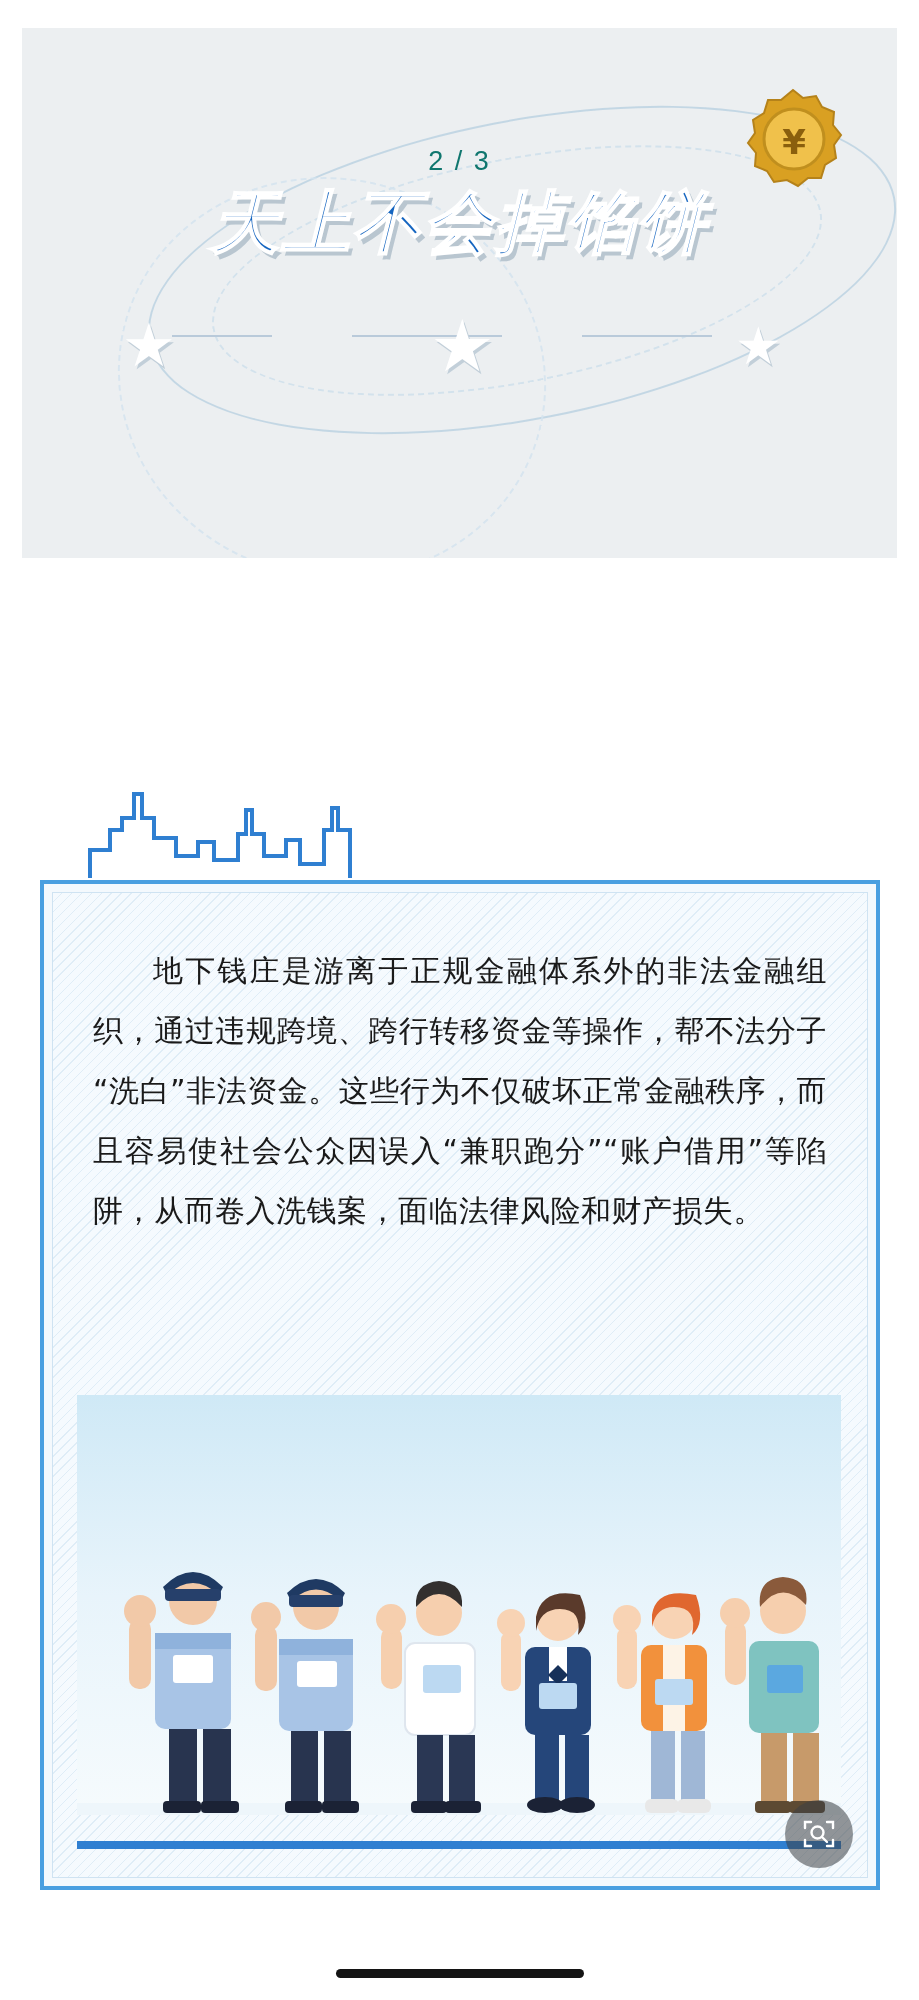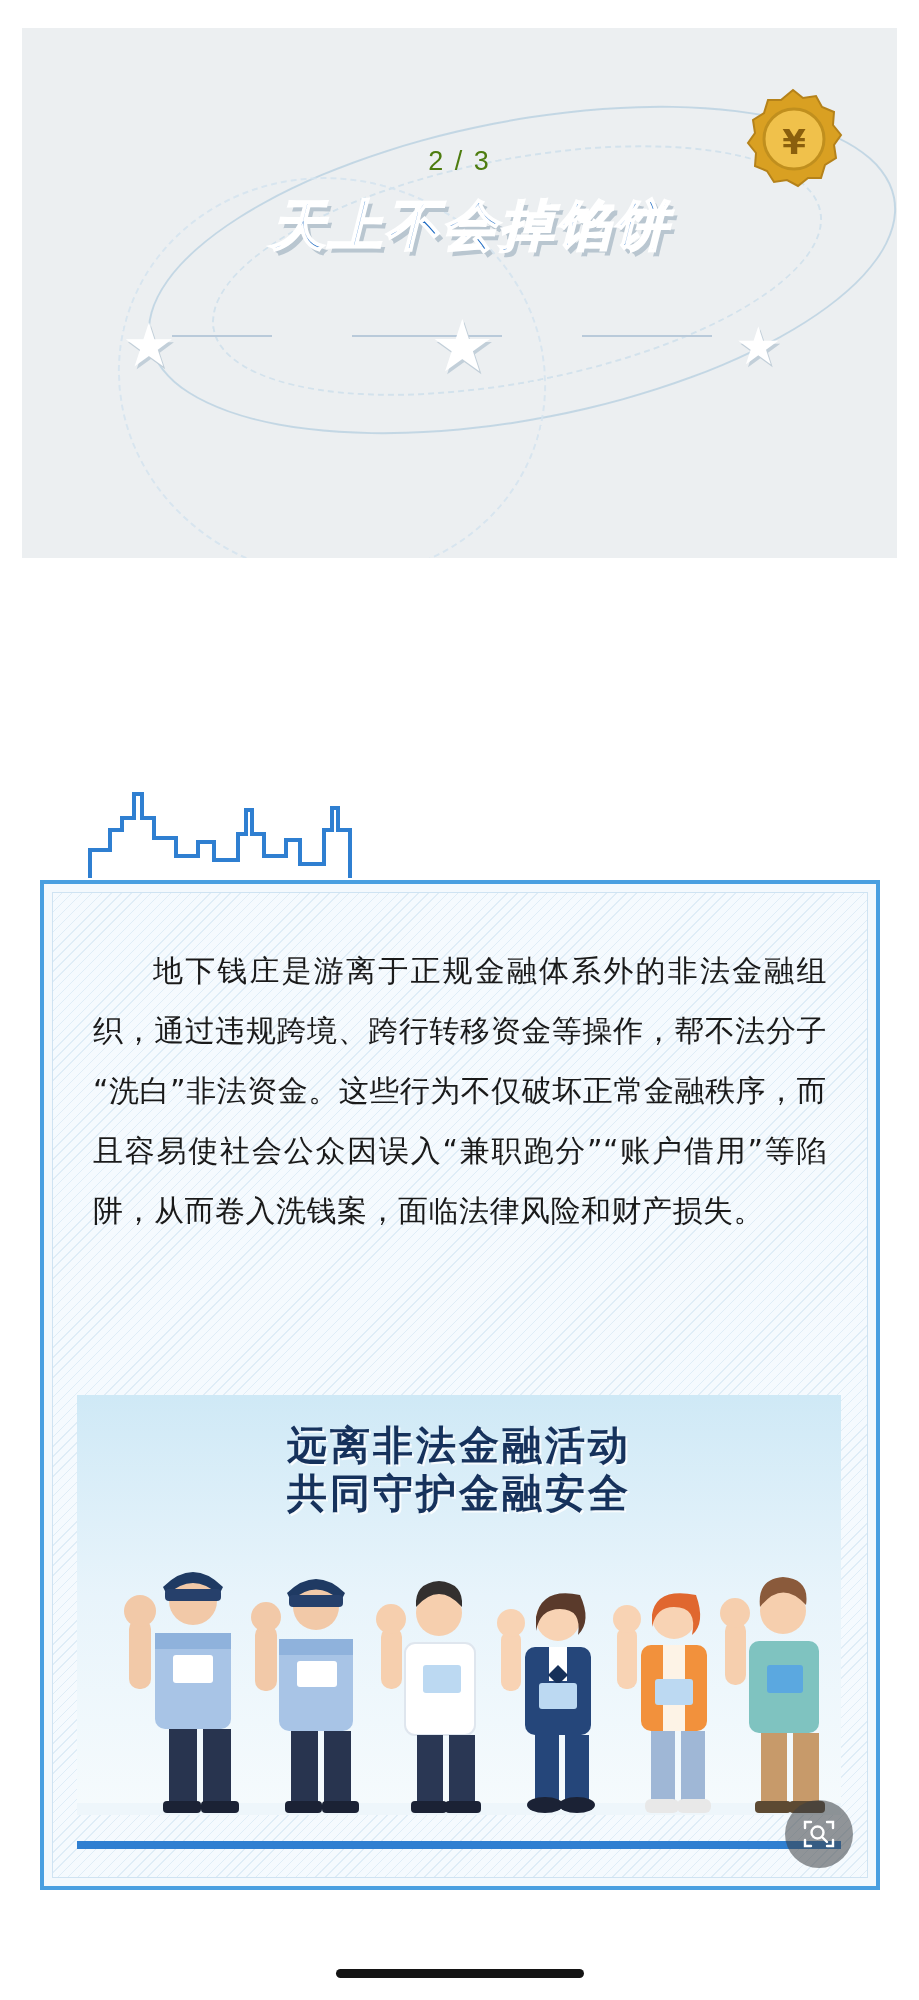--- a/index.html
+++ b/index.html
@@ -64,39 +64,39 @@
     border-style: dashed;
   }
 
   .hero-counter {
     position: absolute;
     top: 118px;
     left: 0;
     width: 875px;
     text-align: center;
     font-size: 27px;
-    color: #4d7c0f;
+    color: #0f766e;
     letter-spacing: 2px;
     z-index: 6;
   }
 
   .hero-line {
     position: absolute;
     width: 875px;
     text-align: center;
     font-weight: bold;
     color: #1565c0;
     z-index: 5;
     font-family: "DejaVu Sans", "Liberation Sans", sans-serif;
     letter-spacing: 3px;
     text-shadow: 4px 5px 0 #b9c6d0;
     -webkit-text-stroke: 2px #ffffff;
     font-style: italic;
   }
-  .hero-line-1 { top: 162px; font-size: 54px; margin-left: 11px; }
+  .hero-line-1 { top: 150px; font-size: 68px; }
   .hero-line-2 { top: 310px; font-size: 82px; }
 
   .hero-divider {
     position: absolute;
     top: 288px;
     left: 0;
     width: 875px;
     height: 40px;
     z-index: 4;
   }
@@ -283,24 +283,20 @@
       <path d="M2 88 L2 60 L22 60 L22 40 L34 40 L34 28 L46 28 L46 4 L54 4 L54 28 L66 28 L66 48 L88 48 L88 66 L110 66 L110 52 L126 52 L126 70 L150 70 L150 44 L158 44 L158 20 L164 20 L164 44 L176 44 L176 66 L198 66 L198 50 L212 50 L212 74 L236 74 L236 40 L244 40 L244 18 L250 18 L250 40 L262 40 L262 88"></path>
     </g>
   </svg>
 
   <div class="card">
     <div class="card-inner">
 
       <p class="article-text">地下钱庄是游离于正规金融体系外的非法金融组织，通过违规跨境、跨行转移资金等操作，帮不法分子“洗白”非法资金。这些行为不仅破坏正常金融秩序，而且容易使社会公众因误入“兼职跑分”“账户借用”等陷阱，从而卷入洗钱案，面临法律风险和财产损失。</p>
 
       <div class="poster">
-        <div class="poster-title">
-          <span>远离非法金融活动</span><br>
-          <span>共同守护金融安全</span>
-        </div>
 
         <svg class="poster-people" viewBox="0 0 764 300">
 
           <rect x="0" y="288" width="764" height="12" fill="#eef6fb"></rect>
 
           <g>
             <rect x="52" y="104" width="22" height="70" rx="10" fill="#f2c9a8"></rect>
             <circle cx="63" cy="96" r="16" fill="#f2c9a8"></circle>
             <rect x="78" y="118" width="76" height="96" rx="10" fill="#a8c4e6"></rect>
             <rect x="78" y="118" width="76" height="16" fill="#8fb2dc"></rect>

